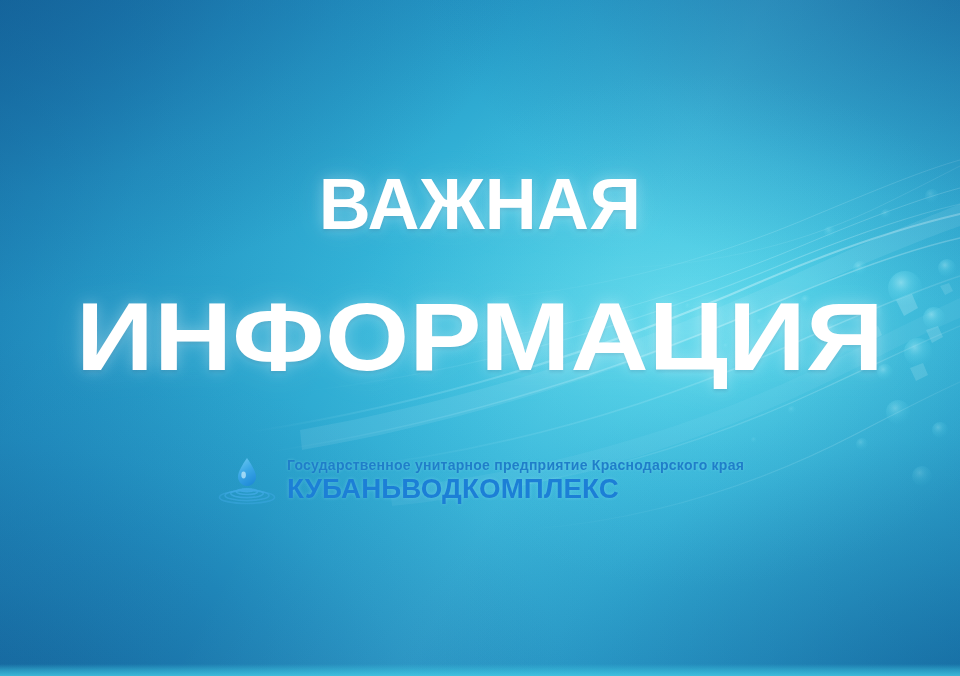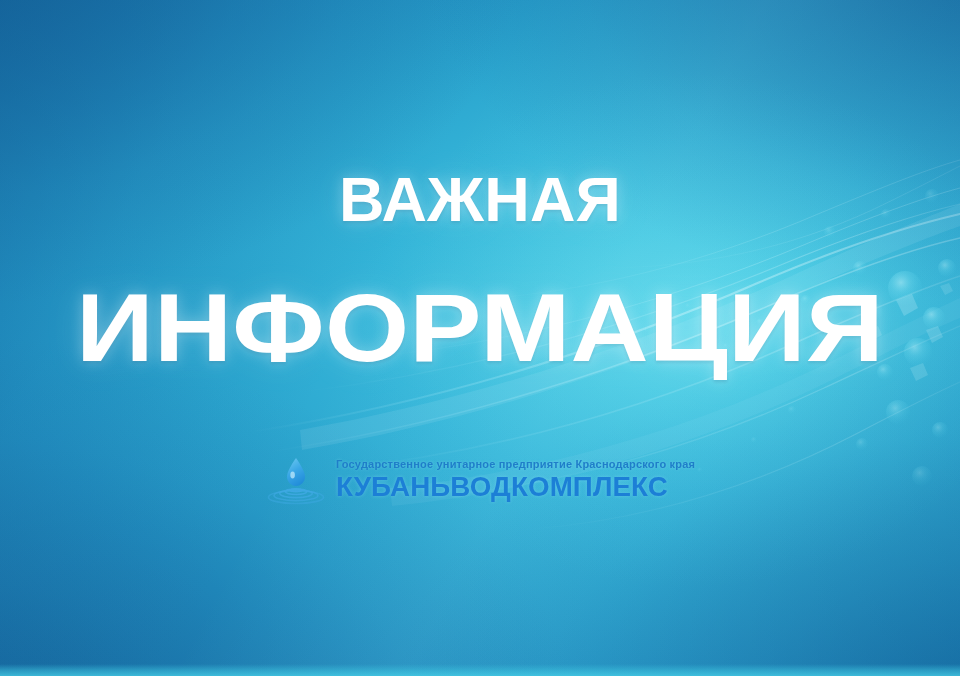--- a/index.html
+++ b/index.html
@@ -118,21 +118,21 @@
     line-height: 1.0;
     letter-spacing: 0.012em;
     text-shadow:
         0 0 14px rgba(255,255,255,0.30),
         0 0 34px rgba(190,245,255,0.20),
         0 2px 3px rgba(12,70,110,0.18);
     white-space: nowrap;
   }
   .headline-line1 {
     display: block;
-    font-size: 63px;
+    font-size: 72px;
     transform: scaleX(1.0);
   }
   .headline-line2 {
     display: block;
     font-size: 97px;
     margin-top: 48px;
     transform: scaleX(1.115);
   }
 
   
@@ -153,21 +153,21 @@
     display: block;
   }
   .logo-text {
     display: flex;
     flex-direction: column;
     align-items: flex-start;
     justify-content: center;
     line-height: 1;
   }
   .logo-tagline {
-    font-size: 11px;
+    font-size: 14px;
     font-weight: bold;
     color: #1f7ec9;
     letter-spacing: 0.018em;
     white-space: nowrap;
     margin-bottom: 3px;
     text-shadow: 0 0 3px rgba(120,215,240,0.55);
   }
   .logo-wordmark {
     font-size: 28px;
     font-weight: bold;

